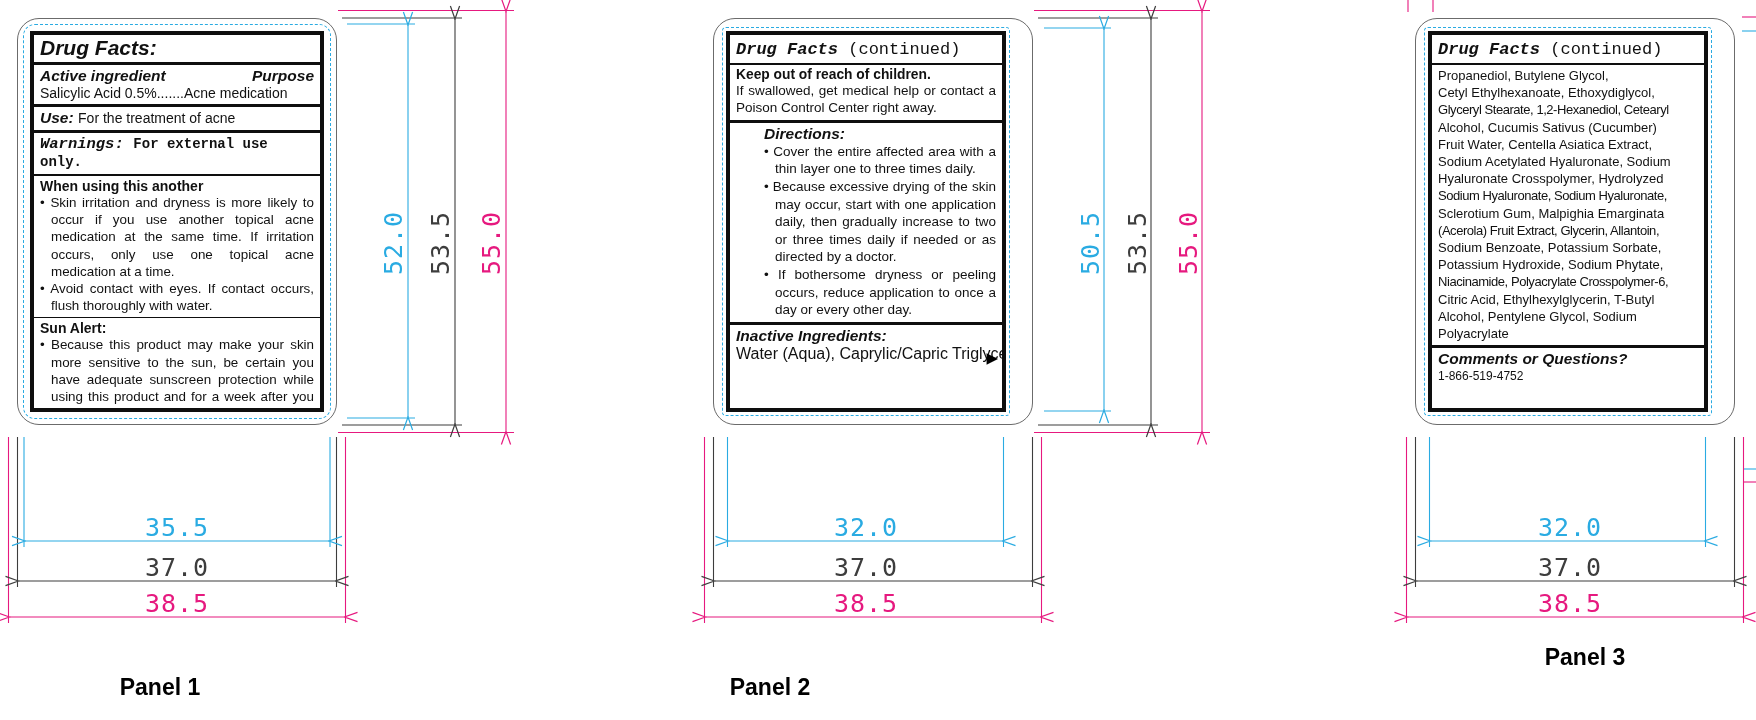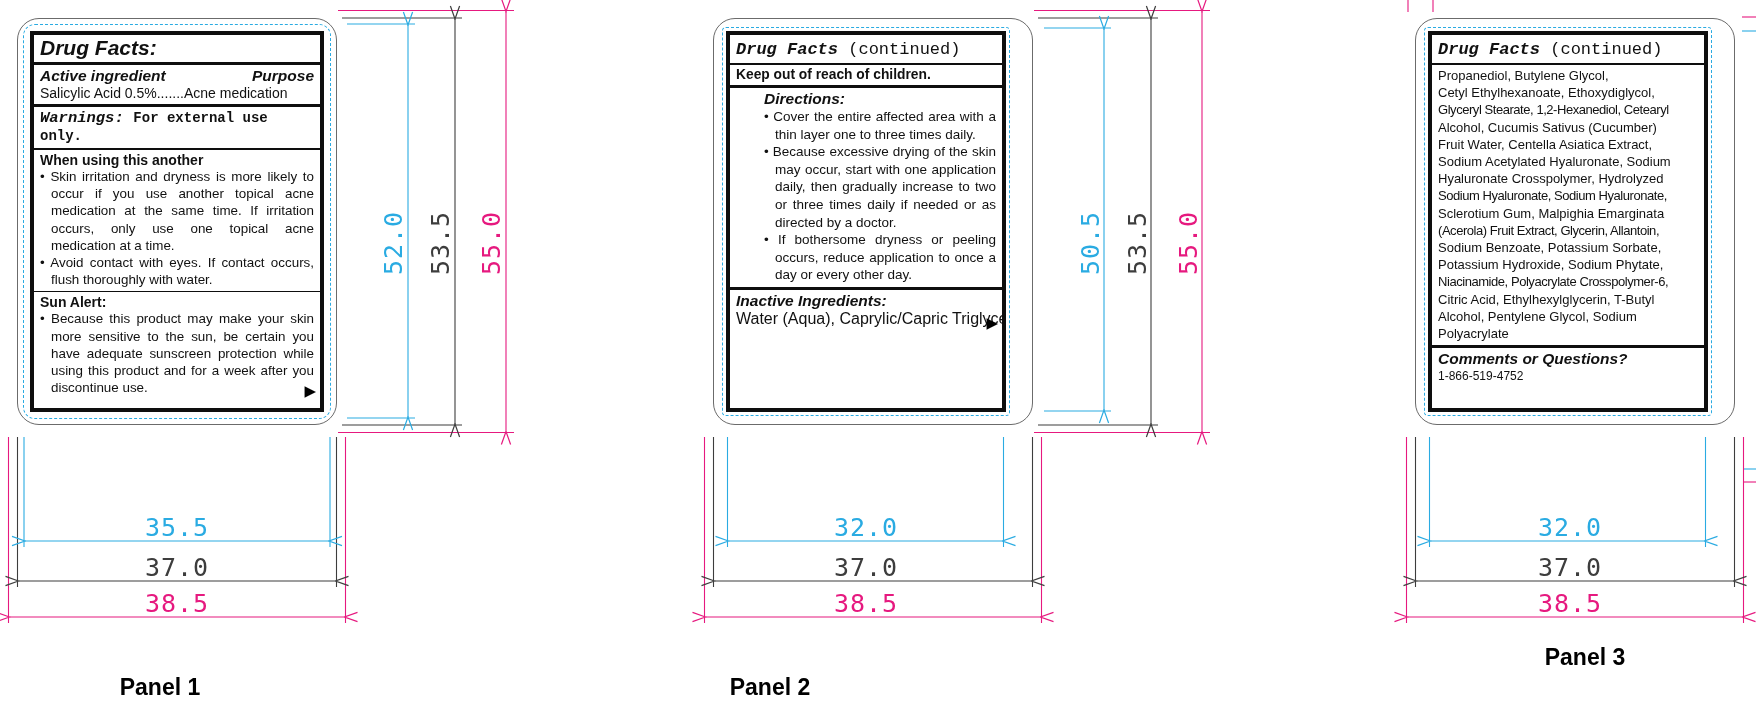--- a/index.html
+++ b/index.html
@@ -134,20 +134,24 @@
   <div class="safe" style="left:23px;top:24px;width:308px;height:395px;"></div>
   <div class="lbox" style="left:30px;top:31px;width:294px;height:381px;">
     <div class="sec df-title">Drug Facts:</div>
     <div class="sec">
       <div class="row">
         <span class="hdr-it">Active ingredient</span>
         <span class="hdr-it">Purpose</span>
       </div>
       <div class="body-t">Salicylic Acid 0.5%.......Acne medication</div>
     </div>
+    <div class="sec">
+      <span class="hdr-it">Use:</span>
+      <span class="body-t">For the treatment of acne</span>
+    </div>
     <div class="sec mid-rule">
       <span class="hdr-it">Warnings:</span>
       <span class="hdr-b">For external use only.</span>
     </div>
     <div class="sec thin-rule">
       <div class="hdr-b">When using this another</div>
       <ul class="blt-list">
         <li class="blt-item"><span>•</span> <span>Skin irritation and dryness is more likely to occur if you use another topical acne medication at the same time. If irritation occurs, only use one topical acne medication at a time.</span></li>
         <li class="blt-item"><span>•</span> <span>Avoid contact with eyes. If contact occurs, flush thoroughly with water.</span></li>
       </ul>
@@ -170,20 +174,21 @@
   <div class="caption" style="left:80px;top:674px;">Panel 1</div>
 
   <div class="die" style="left:713px;"></div>
   <div class="safe" style="left:722px;top:27px;width:288px;height:389px;border-radius:4px;"></div>
   <div class="lbox p2" style="left:726px;top:31px;width:280px;height:381px;">
     <div class="sec df-title2 mid-rule">
       <span class="t-main">Drug Facts</span><span> (continued)</span>
     </div>
     <div class="sec" style="border-bottom-width:3.5px;">
       <div class="hdr-b" style="font-size:13.8px;">Keep out of reach of children.</div>
+      <div class="keep-txt">If swallowed, get medical help or contact a Poison Control Center right away.</div>
     </div>
     <div class="sec" style="border-bottom-width:3.5px;padding-left:34px;">
       <div class="hdr-it">Directions:</div>
       <ul class="blt-list">
         <li class="blt-item"><span>•</span> <span>Cover the entire affected area with a thin layer one to three times daily.</span></li>
         <li class="blt-item"><span>•</span> <span>Because excessive drying of the skin may occur, start with one application daily, then gradually increase to two or three times daily if needed or as directed by a doctor.</span></li>
         <li class="blt-item"><span>•</span> <span>If bothersome dryness or peeling occurs, reduce application to once a day or every other day.</span></li>
       </ul>
     </div>
     <div class="sec rel">

